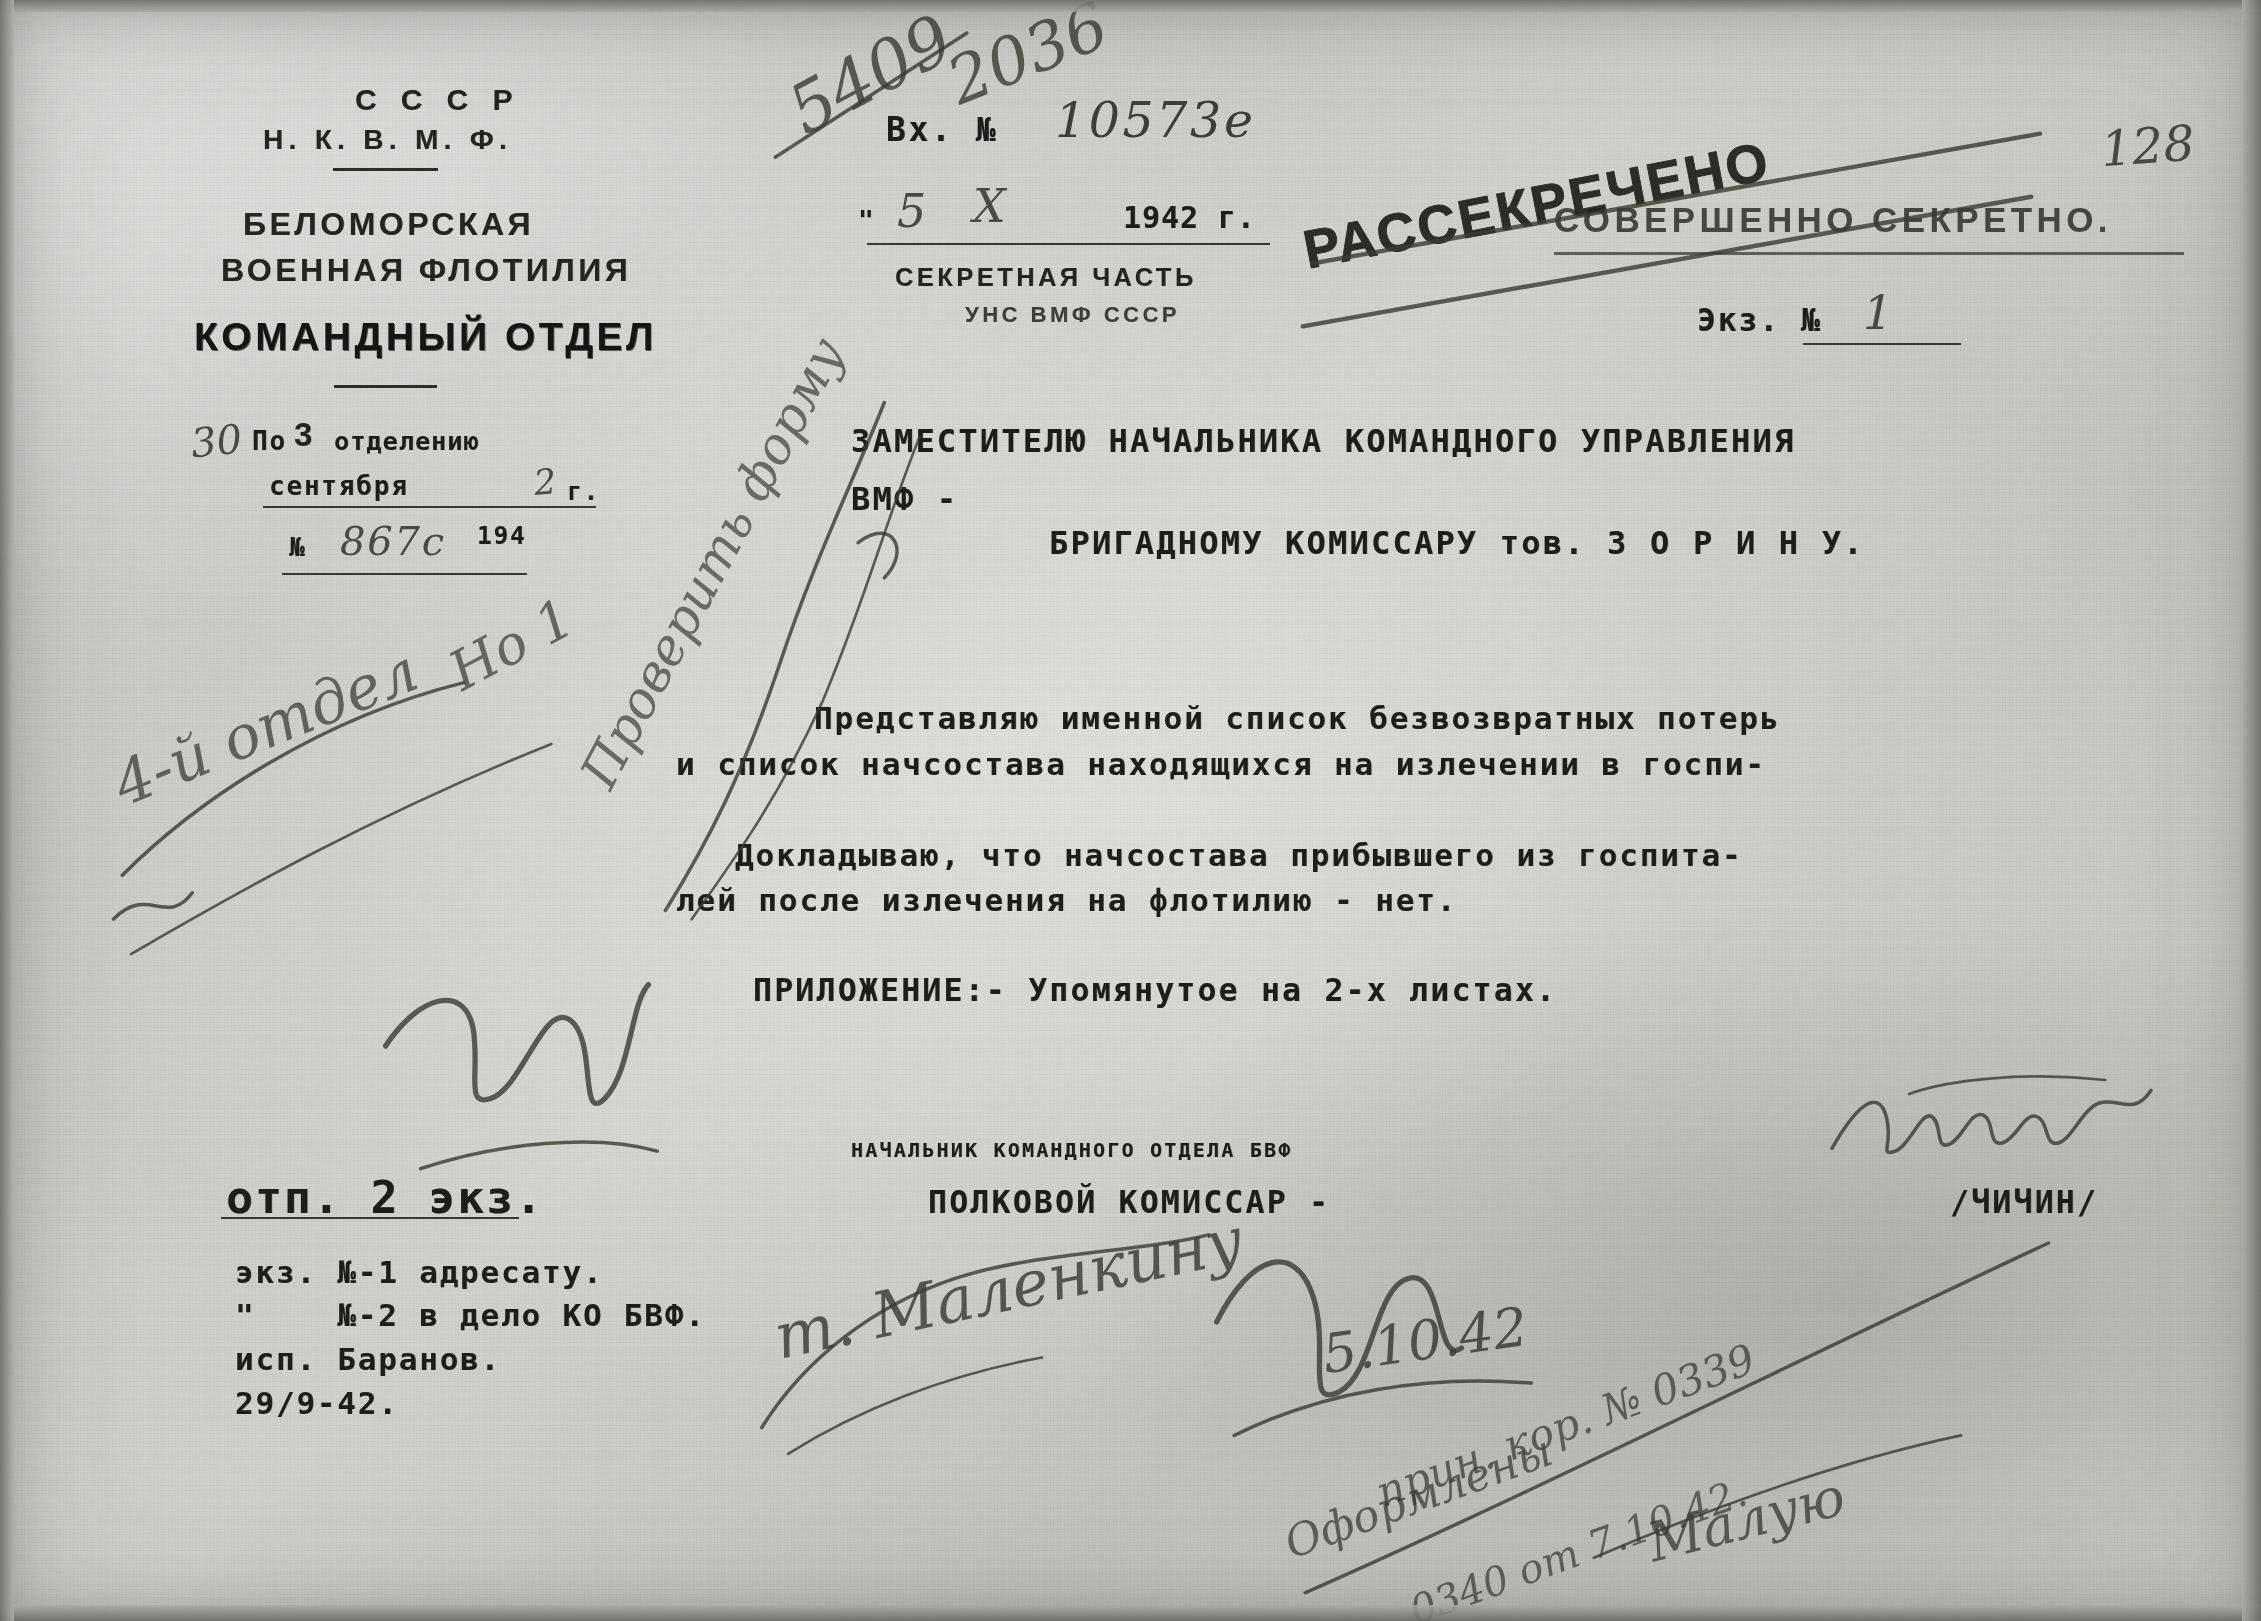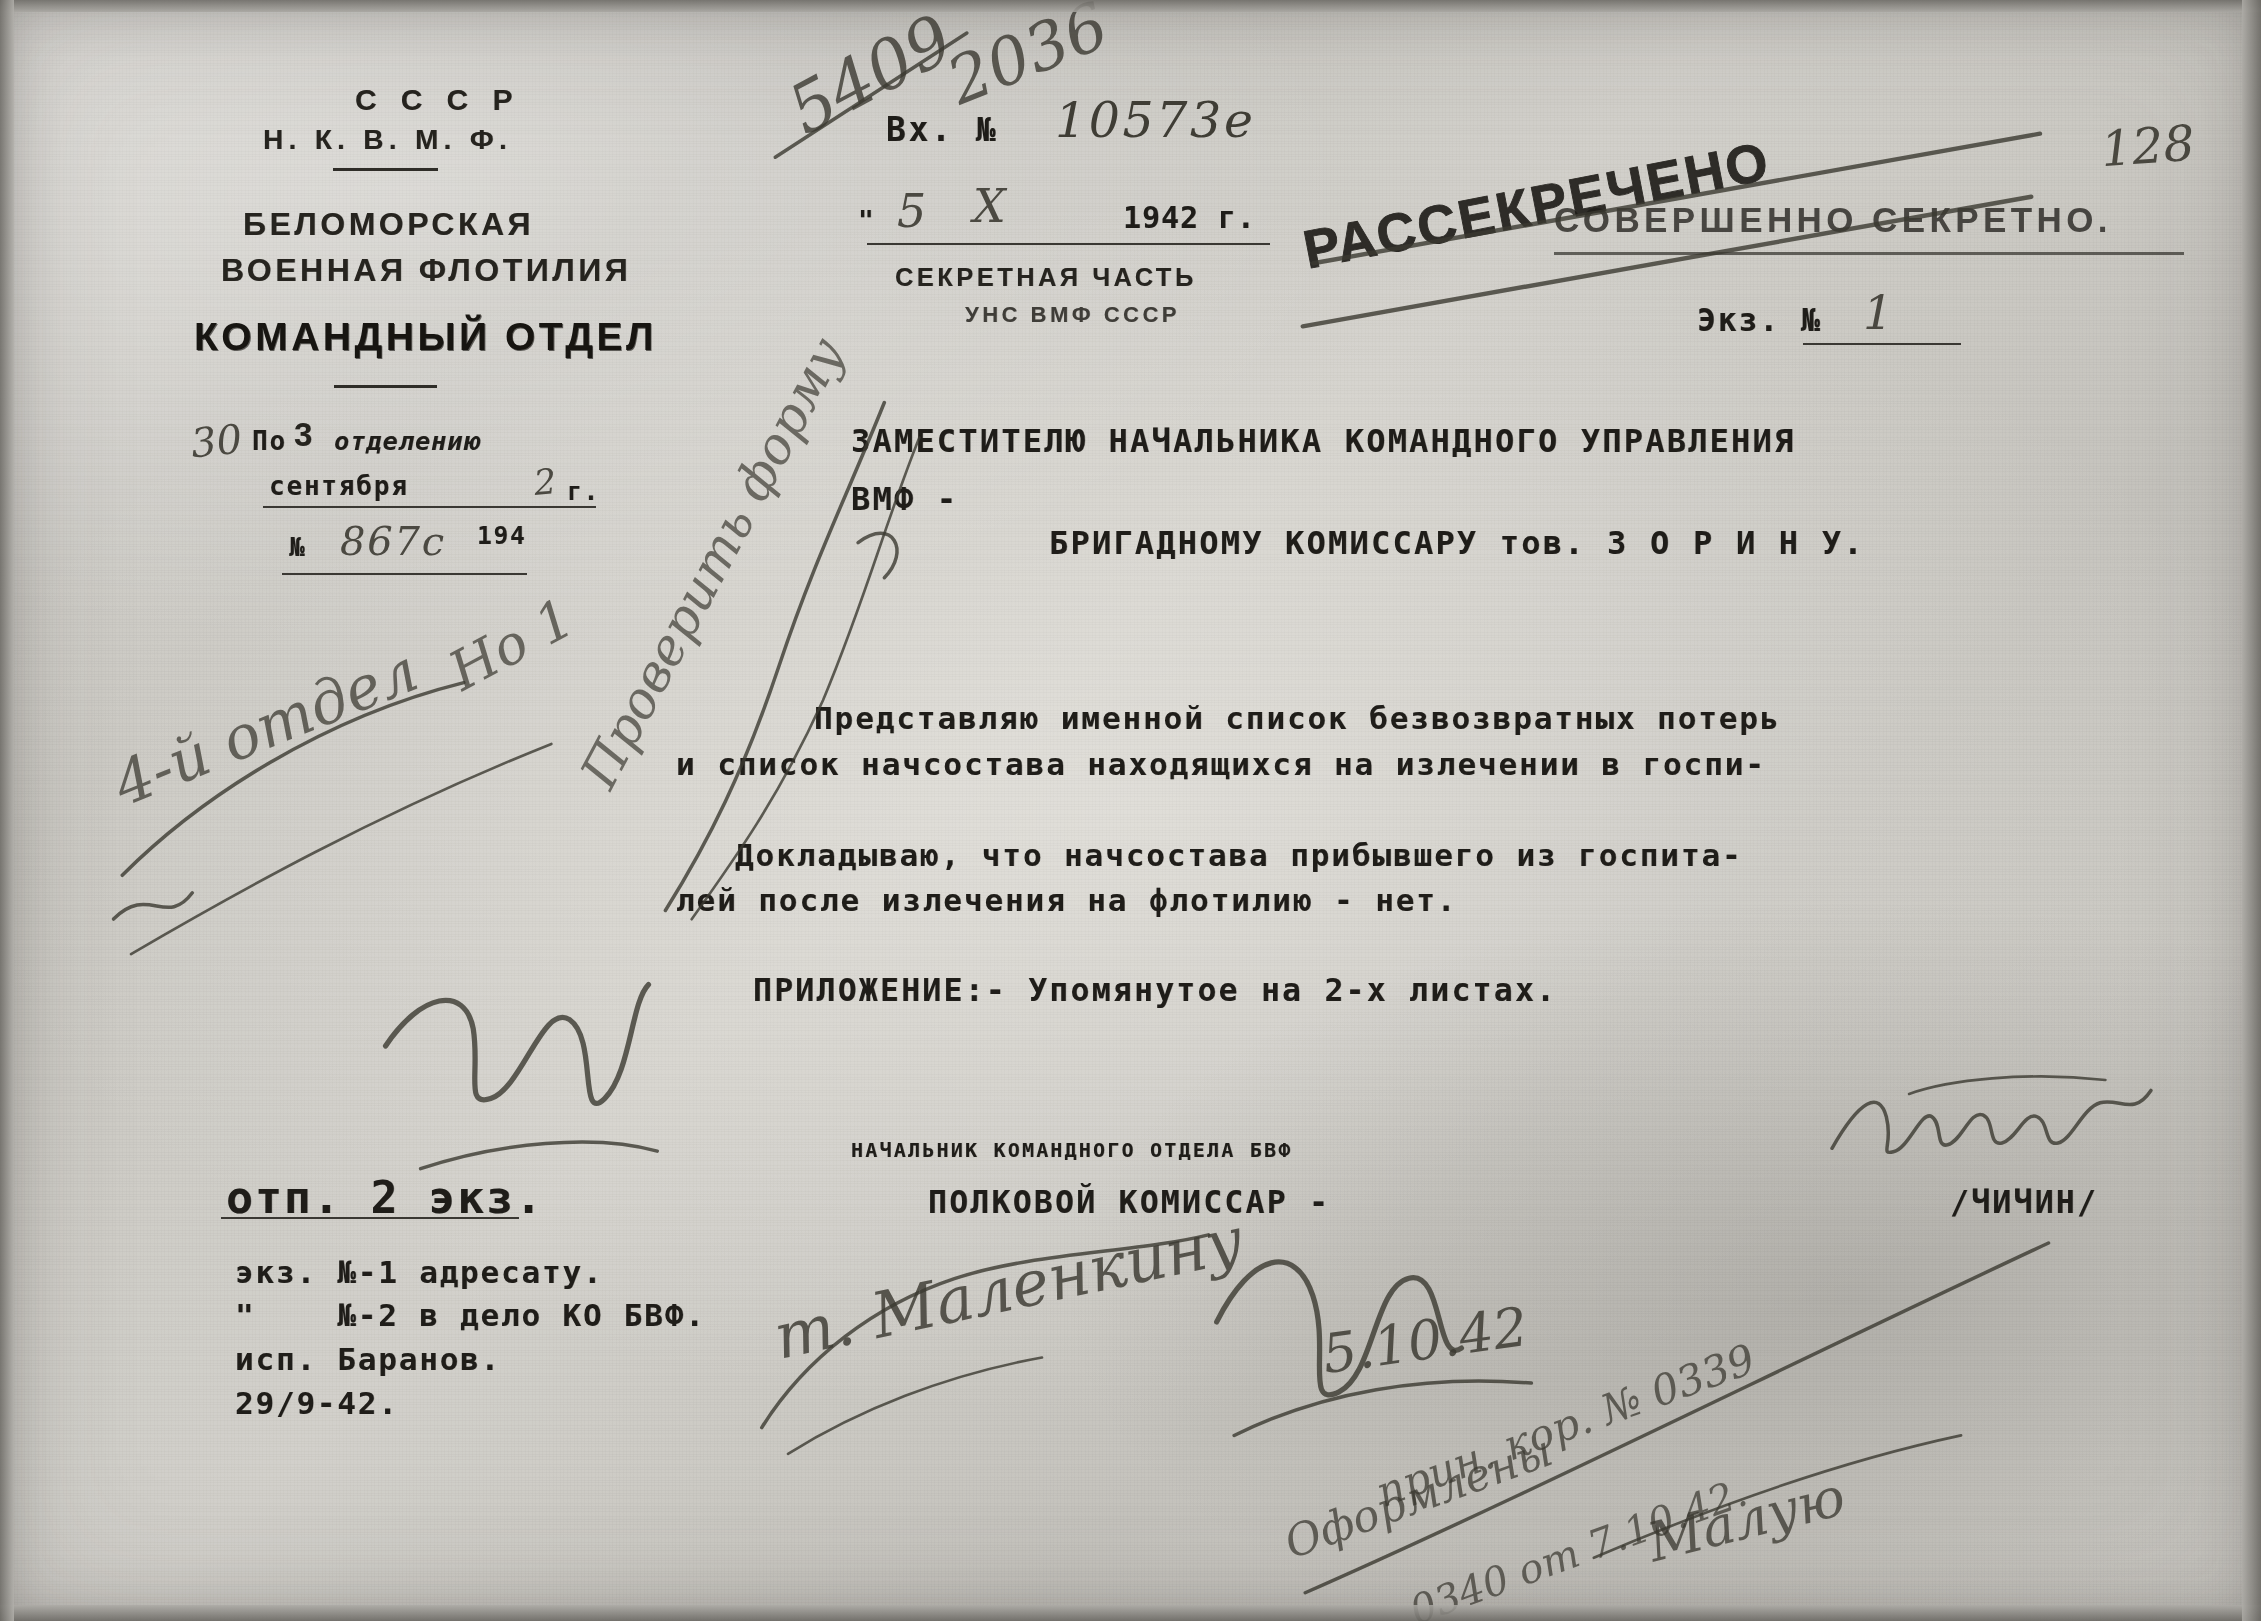--- a/index.html
+++ b/index.html
@@ -113,21 +113,21 @@
   <div class="line" style="left:333px; top:168px; width:105px; height:2.6px;"></div>
 
   <div class="txt hdr" style="left:243px; top:206px; font-size:32px; letter-spacing:3.5px;">БЕЛОМОРСКАЯ</div>
   <div class="txt hdr" style="left:221px; top:252px; font-size:32px; letter-spacing:3.5px;">ВОЕННАЯ ФЛОТИЛИЯ</div>
 
   <div class="txt hdr" style="left:194px; top:315px; font-size:39px; letter-spacing:3.5px; color:#171511; text-shadow:0.9px 0.9px 0 rgba(15,13,10,.6);">КОМАНДНЫЙ ОТДЕЛ</div>
   <div class="line" style="left:334px; top:385px; width:103px; height:2.6px;"></div>
 
   <div class="txt typed" style="left:252px; top:426px; font-size:26px;">По</div>
   <div class="txt hdr" style="left:294px; top:416px; font-size:33px;">3</div>
-  <div class="txt typed" style="left:334px; top:426px; font-size:25.4px; letter-spacing:0.9px;font-style:italic;">отделению</div>
+  <div class="txt typed" style="left:334px; top:426px; font-size:25.4px; letter-spacing:0.9px;">отделению</div>
 
   <div class="hand" style="left:191px; top:418px; font-size:40px; transform:rotate(-6deg);">30</div>
   <div class="txt typed" style="left:269px; top:471px; font-size:26px; letter-spacing:1.8px;">сентября</div>
   <div class="txt typed" style="left:477px; top:477px; font-size:24.5px;margin-top:44px;">194</div>
   <div class="hand" style="left:534px; top:462px; font-size:35px; transform:rotate(-5deg);">2</div>
   <div class="txt typed" style="left:567px; top:477px; font-size:24.5px;">г.</div>
   <div class="line-thin" style="left:263px; top:506px; width:333px;"></div>
 
   <div class="txt typed" style="left:289px; top:532px; font-size:26px;">№</div>
   <div class="hand" style="left:340px; top:518px; font-size:40px; letter-spacing:1.8px;">867с</div>

